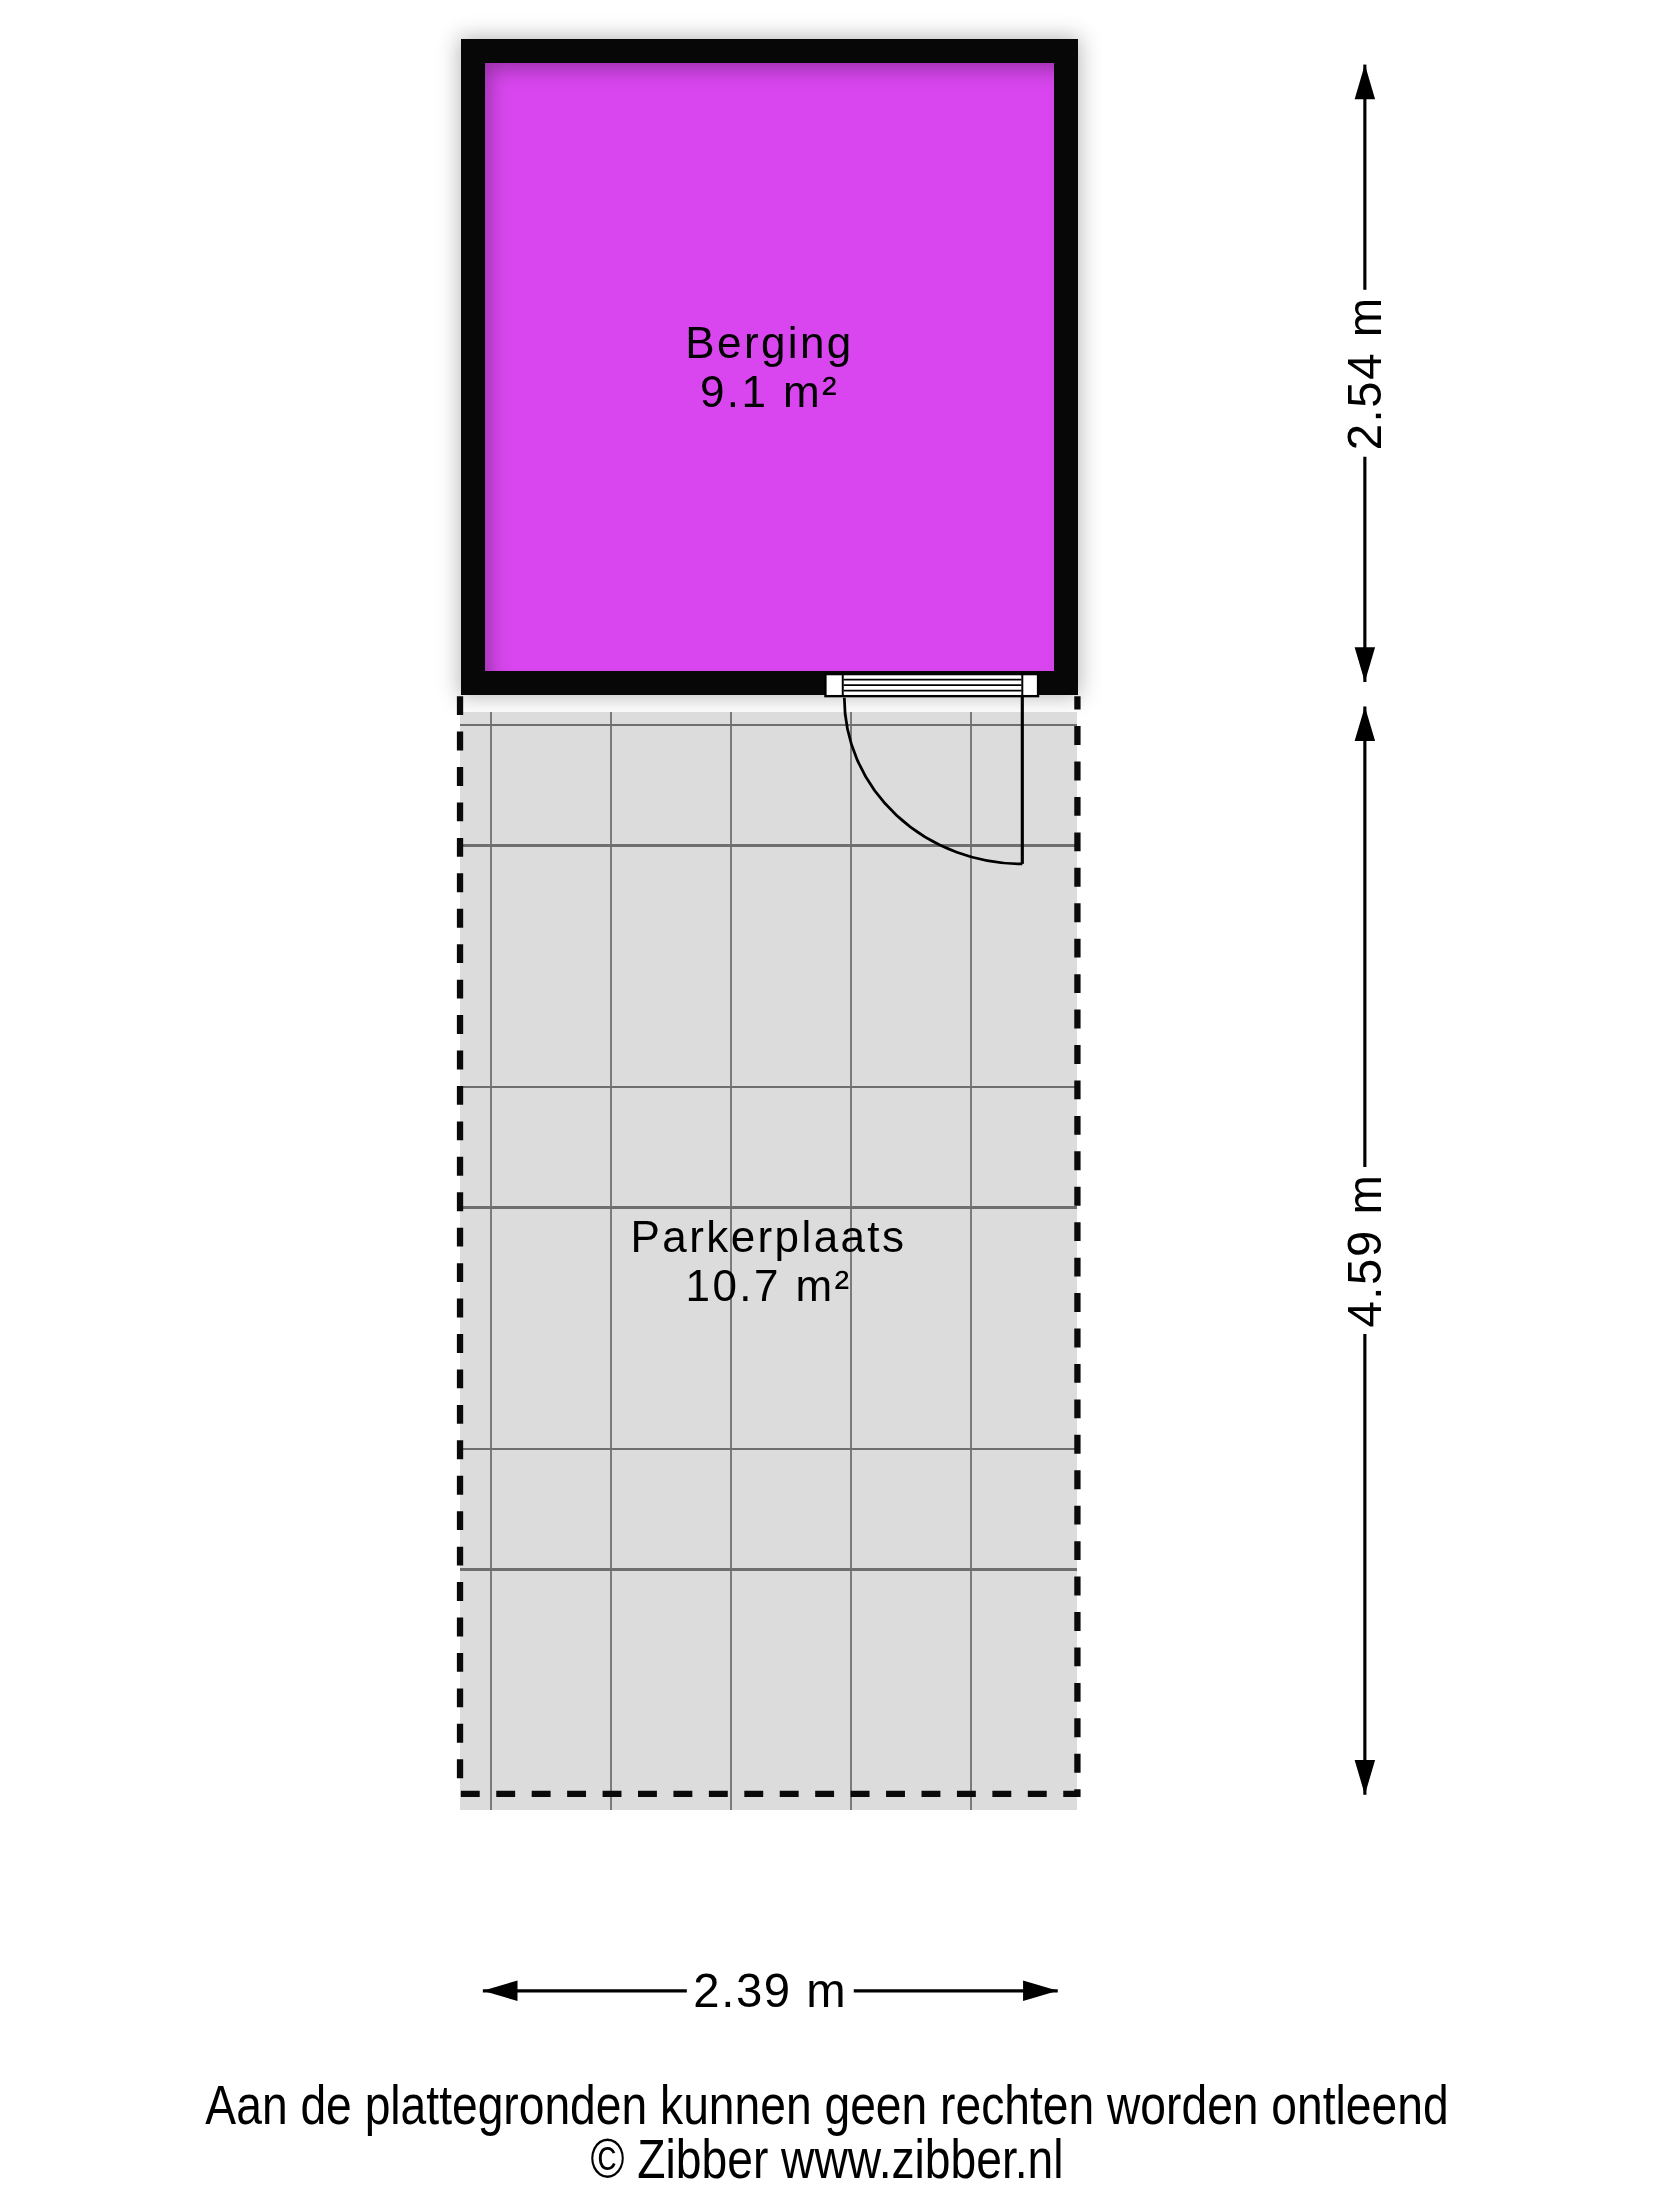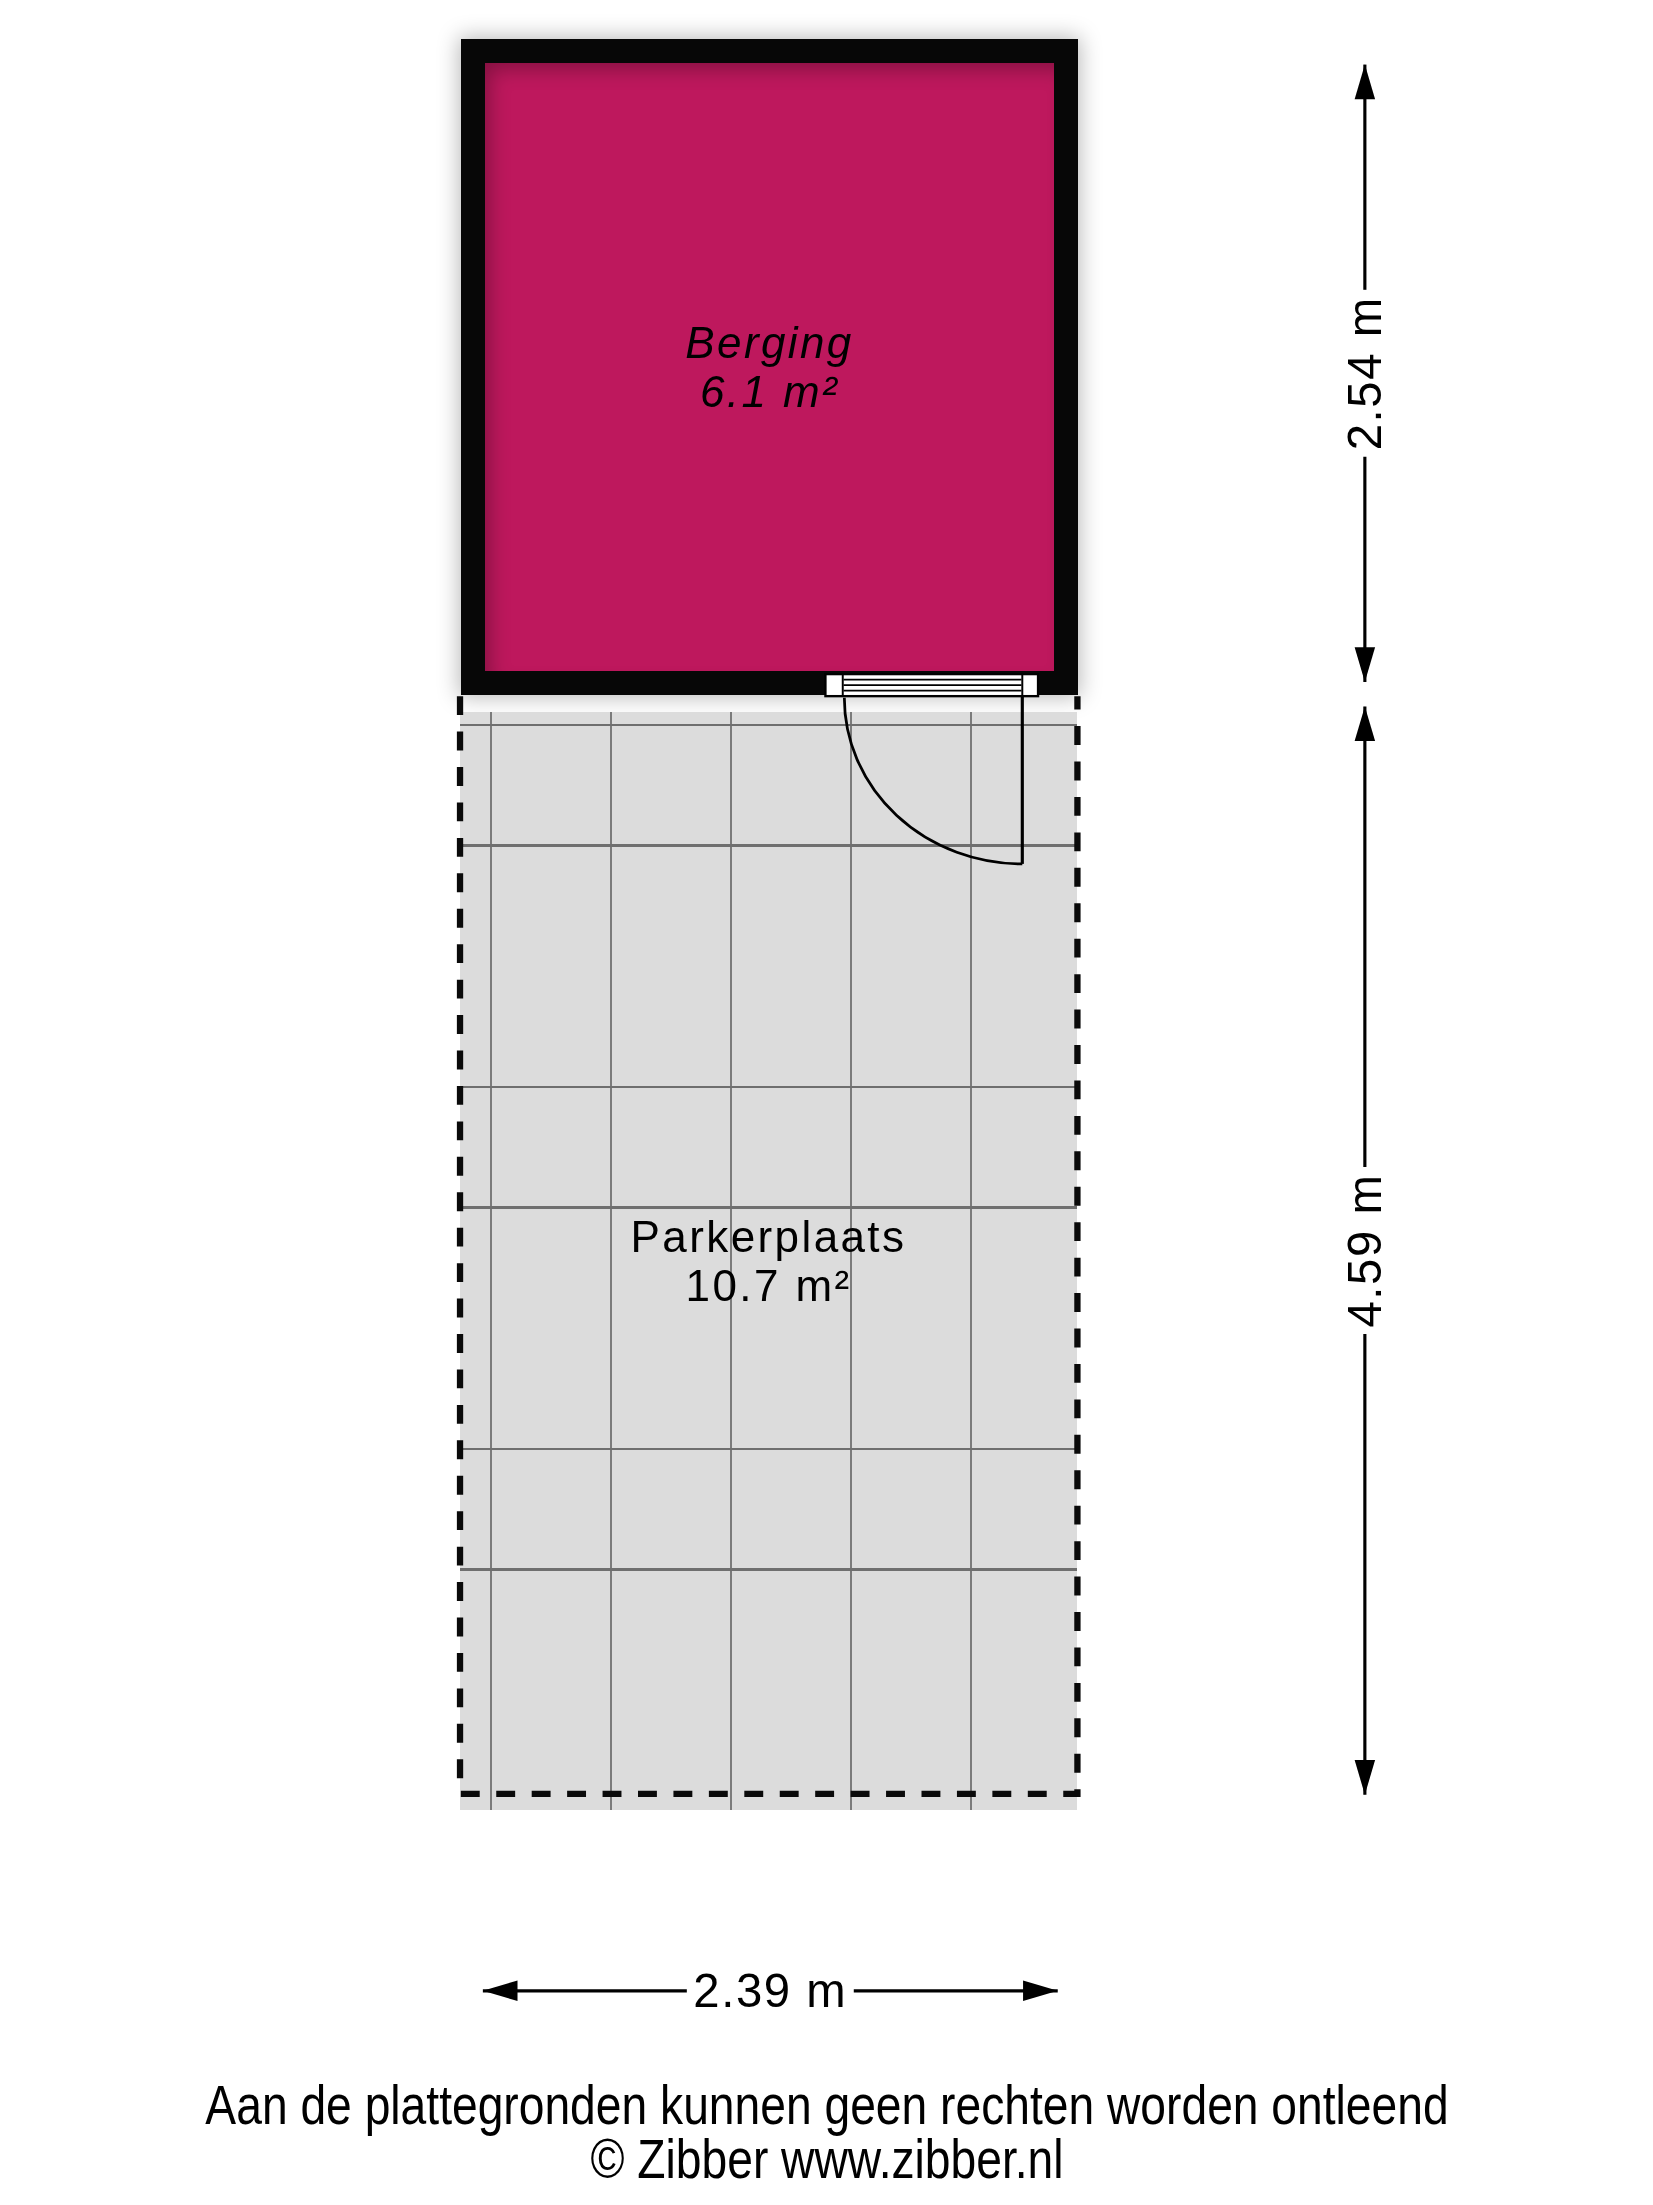--- a/index.html
+++ b/index.html
@@ -58,24 +58,24 @@
     transform-origin:50% 0;
     white-space:nowrap;
   }
 </style>
 </head>
 <body>
 
 <div id="canvas">
 
   <div class="berging-walls">
-    <div class="berging-floor" style="background-color: #be185d; font-style: italic;">
+    <div class="berging-floor" style="background-color: #d946ef;">
       <div class="room-label">
         <div>Berging</div>
-        <div>6.1 m²</div>
+        <div>9.1 m²</div>
       </div>
     </div>
   </div>
 
   <div class="parking" style="background-color: rgb(220, 220, 220);">
     <div class="room-label">
       <div>Parkerplaats</div>
       <div>10.7 m²</div>
     </div>
   </div>

